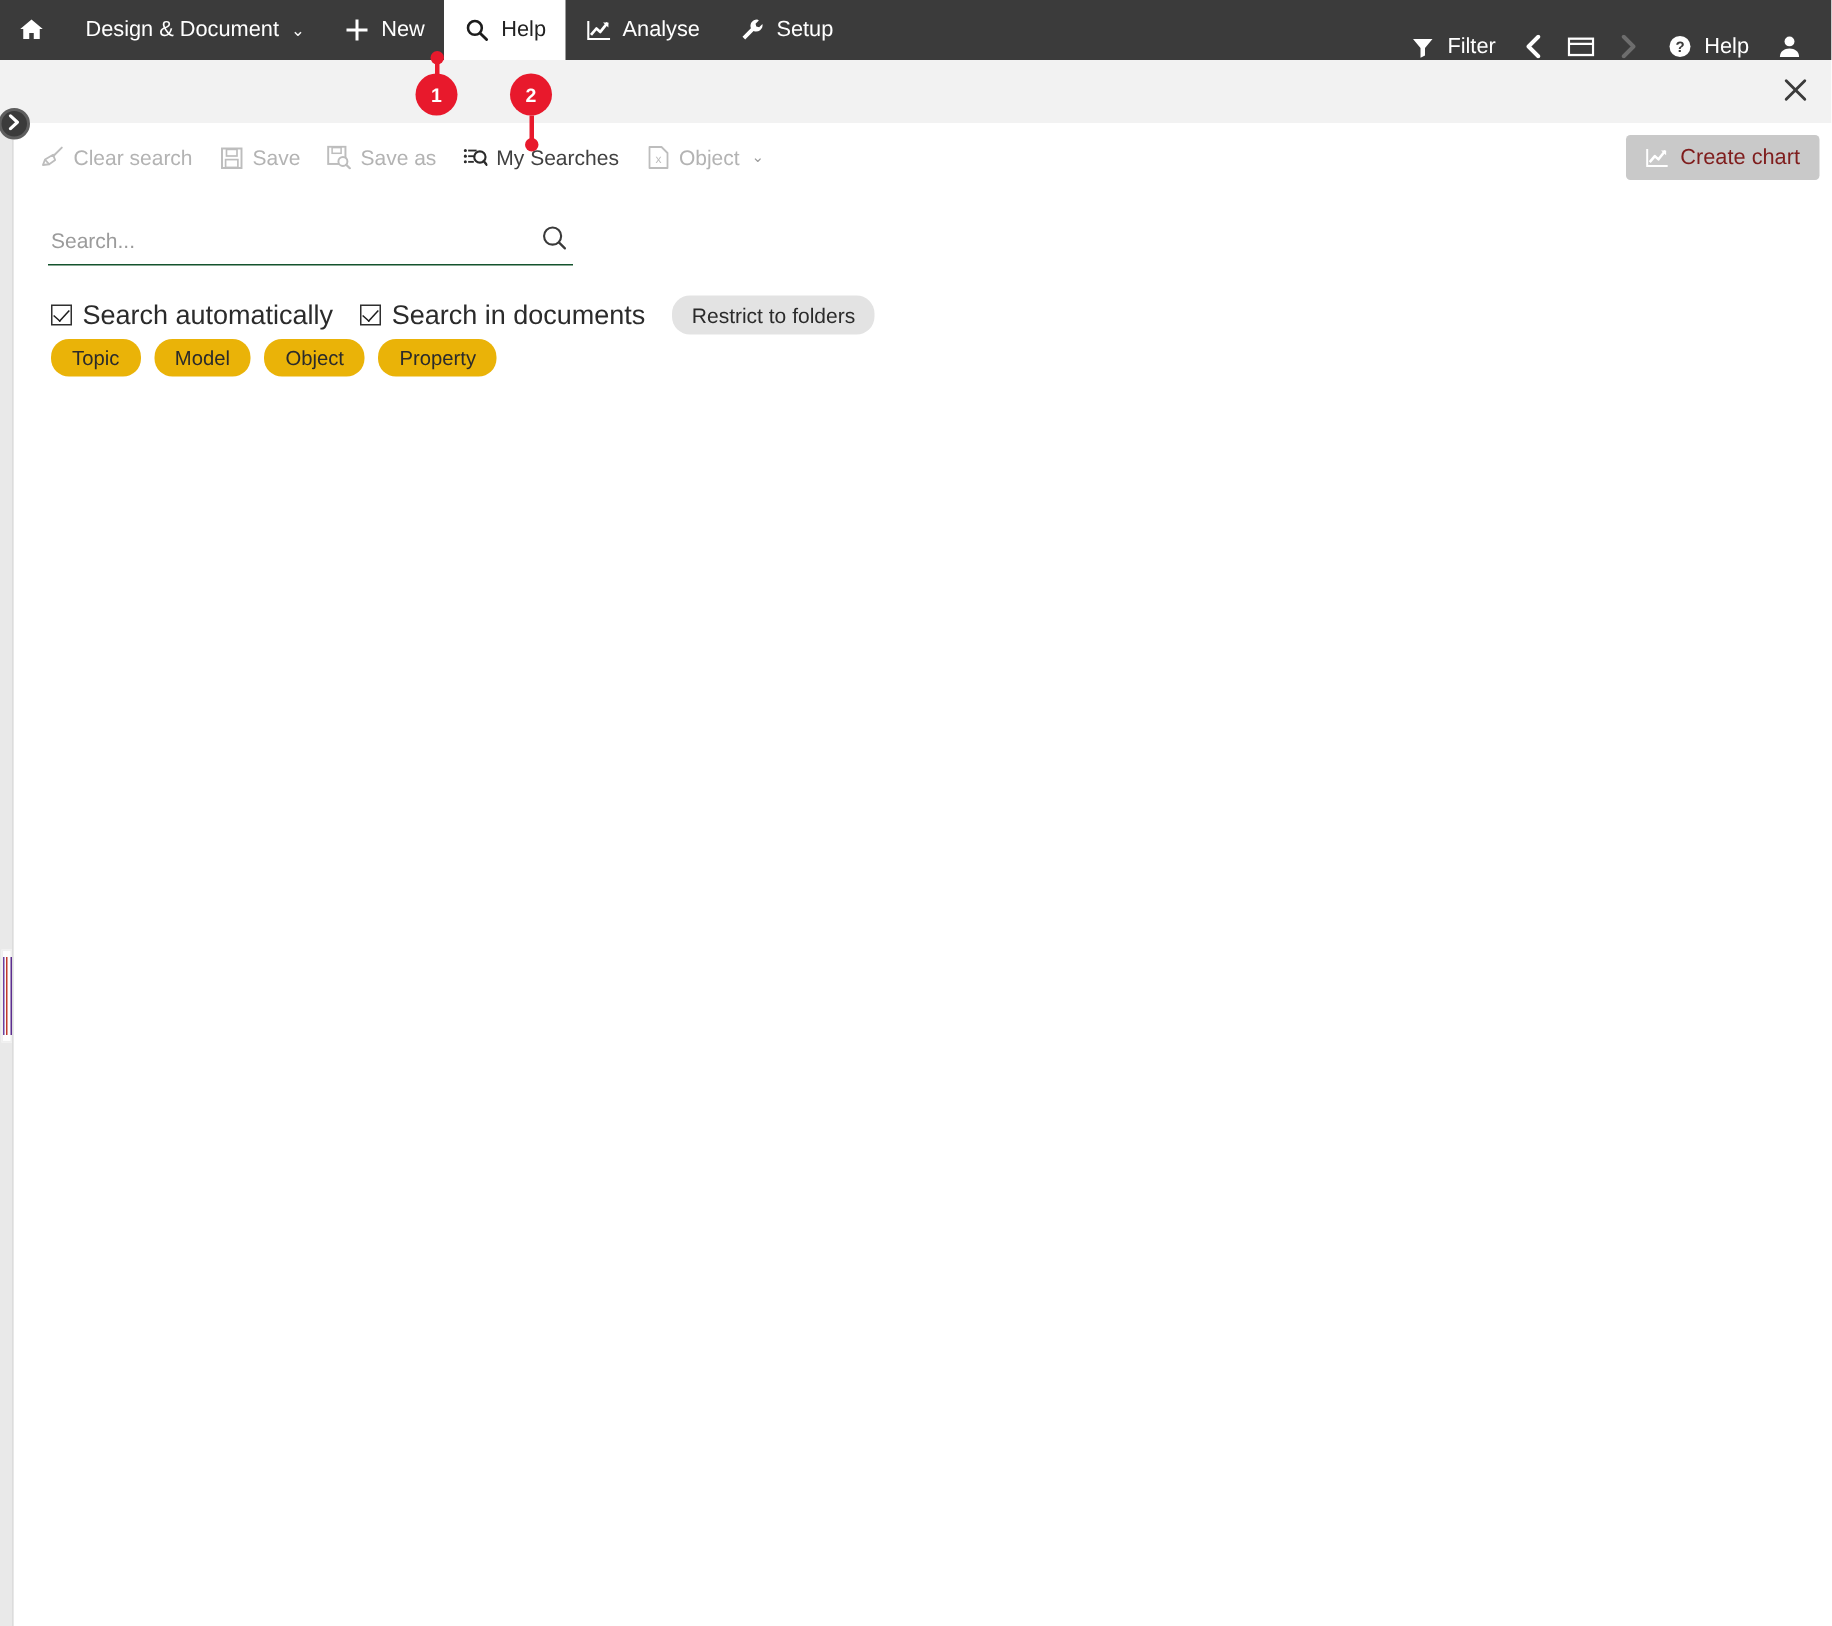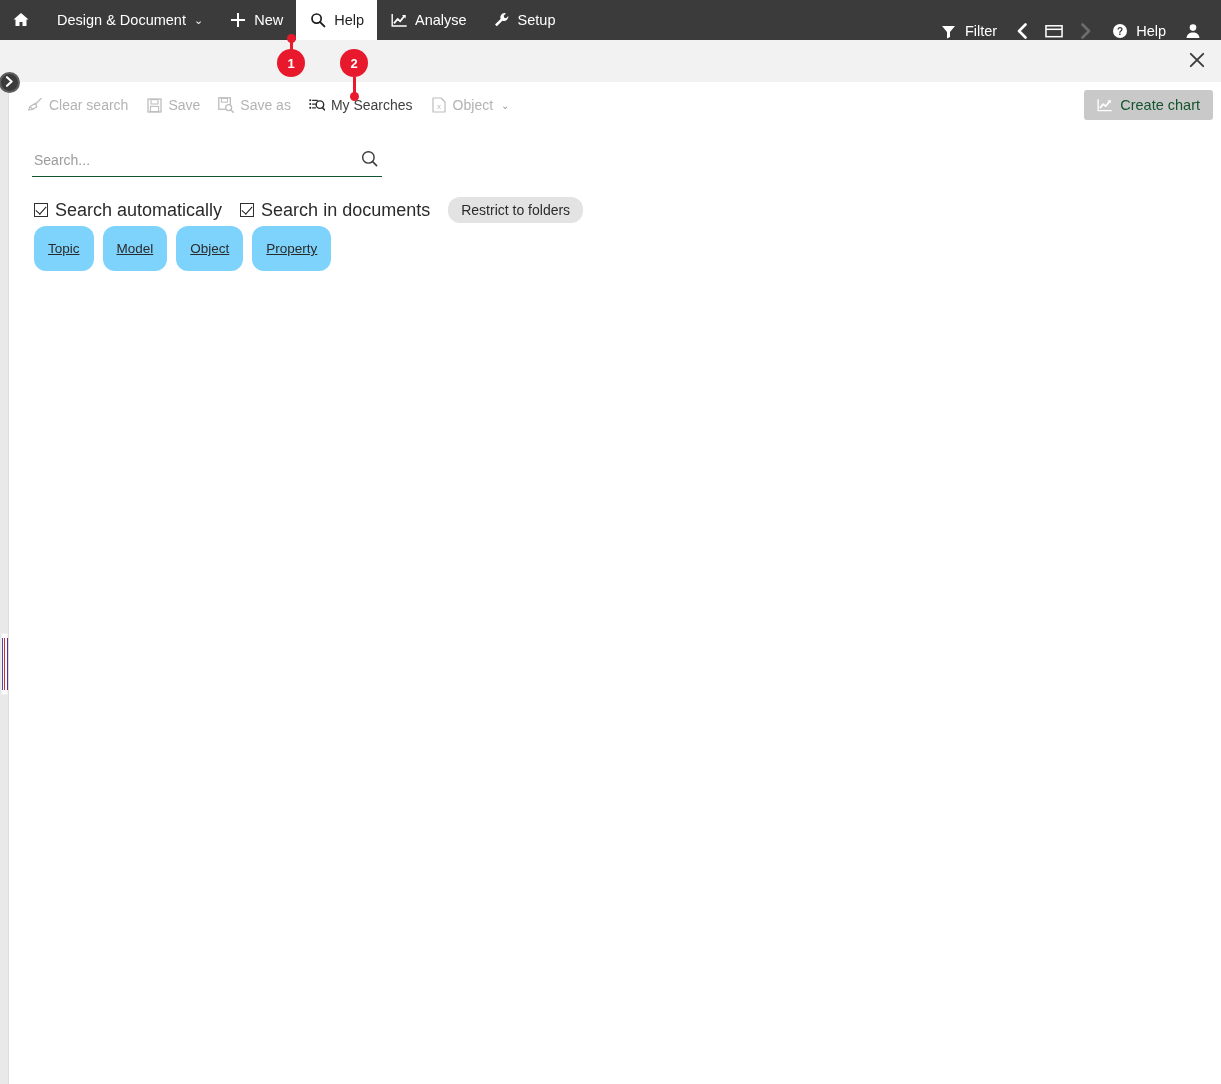--- a/index.html
+++ b/index.html
@@ -202,21 +202,21 @@
     margin-left: 2px;
   }
   .create-chart {
     position: absolute;
     right: 8px;
     top: 4px;
     display: flex;
     align-items: center;
     gap: 7px;
     background: #c9c9c9;
-    color: #14532d;
+    color: #7f1d1d;
     border-radius: 3px;
     padding: 7px 13px;
     font-size: 14.5px;
     cursor: default;
   }
 
   
   .search-wrap {
     position: absolute;
     left: 22px;
@@ -293,27 +293,26 @@
   }
 
   .chip-row {
     position: absolute;
     left: 24px;
     top: 140px;
     display: flex;
     gap: 9px;
   }
   .chip {
-    background: #7dd3fc;
+    background: #eab308;
     border-radius: 12px;
-    padding: 15px 14px;
+    padding: 5px 14px;
     font-size: 13.5px;
     color: #2b2b2b;
     cursor: pointer;
-    text-decoration: underline;
   }
 
   
   .badge {
     position: absolute;
     z-index: 50;
     width: 28px;
     height: 28px;
     border-radius: 50%;
     background: #e8192c;

